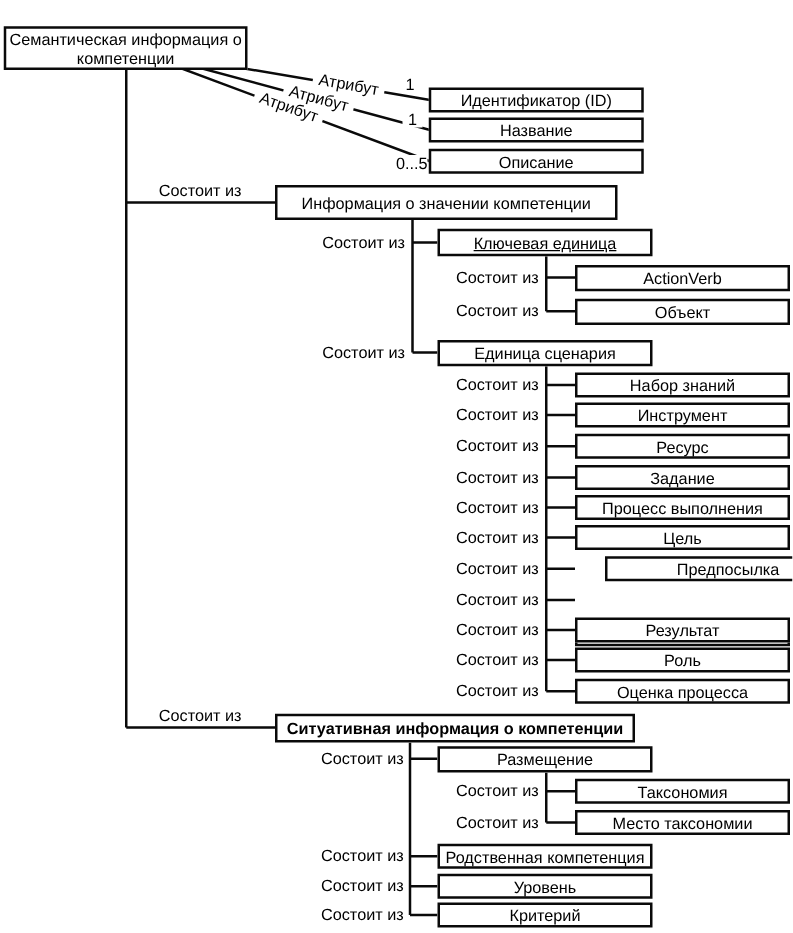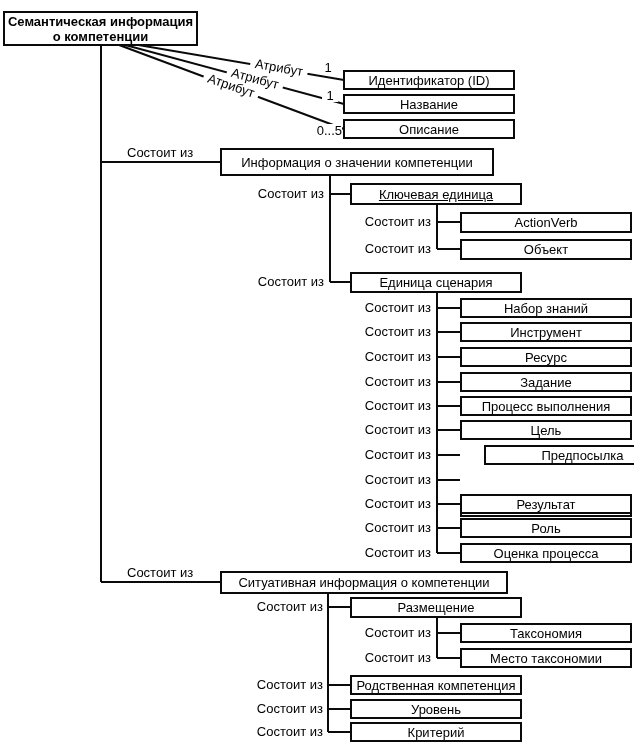--- a/index.html
+++ b/index.html
@@ -68,21 +68,21 @@
       M328 594 V732
       M328 607 H350
       M328 685 H350
       M328 709 H350
       M328 732 H350
       M437 618 V658
       M437 633 H460
       M437 658 H460"></path>
   </svg>
 
-  <div class="node wrap" style="left:3px;top:11px;width:195px;height:35px;font-weight:bold;">Семантическая информация о компетенции</div>
+  <div class="node wrap" style="left:3px;top:21px;width:195px;height:35px;">Семантическая информация о компетенции</div>
 
   <div class="alabel" style="left:250px;top:61px;transform:rotate(10deg);">Атрибут</div>
   <div class="alabel" style="left:226px;top:72px;transform:rotate(15deg);">Атрибут</div>
   <div class="alabel" style="left:202px;top:79px;transform:rotate(19deg);">Атрибут</div>
 
   <div class="card" style="left:320px;top:61px;width:16px;">1</div>
   <div class="card" style="left:322px;top:89px;width:16px;">1</div>
   <div class="card r" style="left:298px;top:124px;width:44px;">0...5</div>
 
   <div class="node" style="left:343px;top:94px;width:172px;height:20px;">Название</div>
@@ -130,21 +130,21 @@
   <div class="elabel r" style="left:353px;top:497px;width:80px;">Состоит из</div>
   <div class="node" style="left:460px;top:494px;width:172px;height:20px;">Результат</div>
 
   <div class="elabel r" style="left:353px;top:521px;width:80px;">Состоит из</div>
   <div class="node" style="left:460px;top:518px;width:172px;height:20px;">Роль</div>
 
   <div class="elabel r" style="left:353px;top:546px;width:80px;">Состоит из</div>
   <div class="node" style="left:460px;top:543px;width:172px;height:20px;">Оценка процесса</div>
 
   <div class="elabel" style="left:125px;top:566px;">Состоит из</div>
-  <div class="node" style="left:220px;top:571px;width:288px;height:23px;">Ситуативная информация о компетенции</div>
+  <div class="node" style="left:220px;top:571px;width:288px;height:23px;font-weight:bold;">Ситуативная информация о компетенции</div>
 
   <div class="elabel r" style="left:245px;top:600px;width:80px;">Состоит из</div>
   <div class="node" style="left:350px;top:597px;width:172px;height:21px;">Размещение</div>
 
   <div class="elabel r" style="left:353px;top:626px;width:80px;">Состоит из</div>
   <div class="node" style="left:460px;top:623px;width:172px;height:20px;">Таксономия</div>
 
   <div class="elabel r" style="left:353px;top:651px;width:80px;">Состоит из</div>
   <div class="node" style="left:460px;top:648px;width:172px;height:20px;">Место таксономии</div>
 

